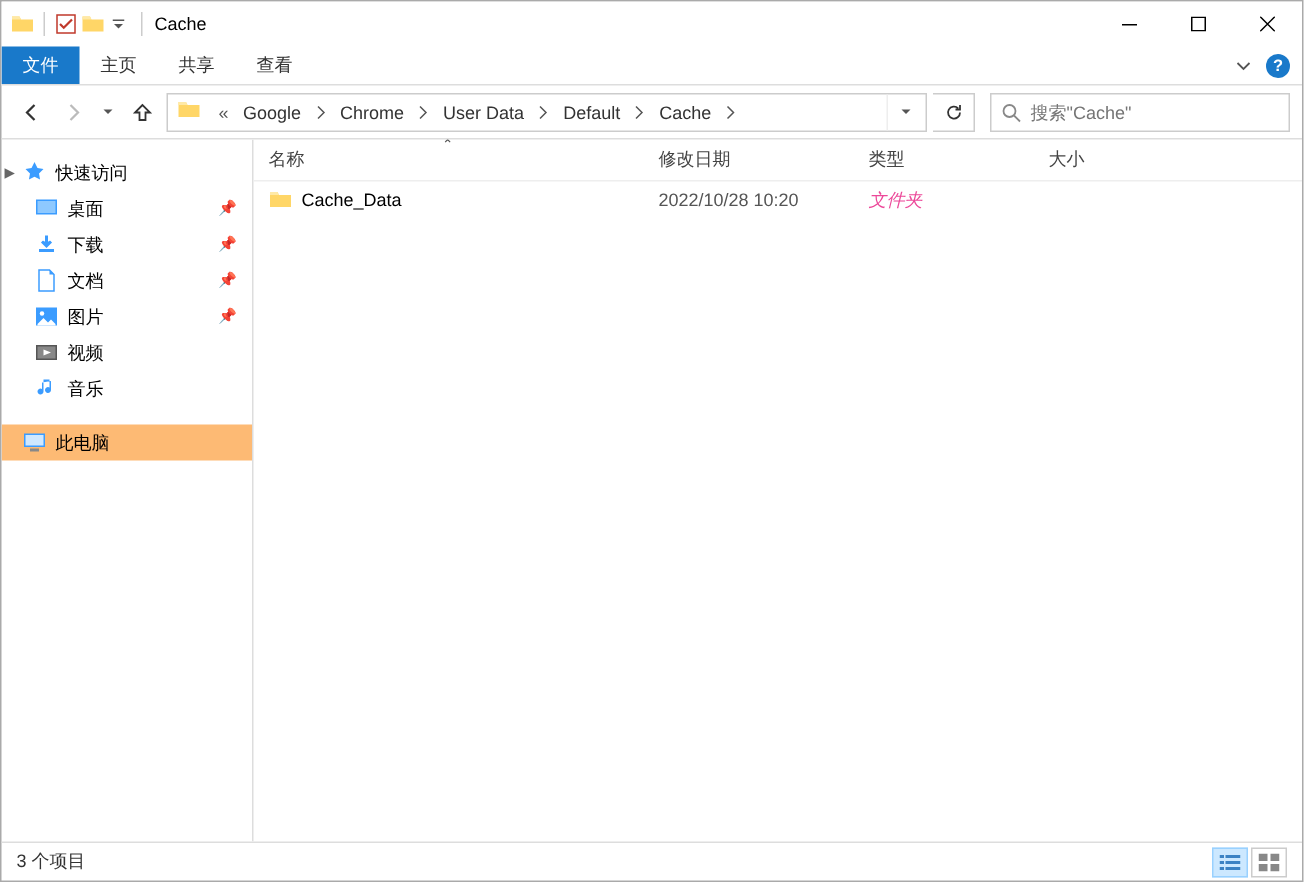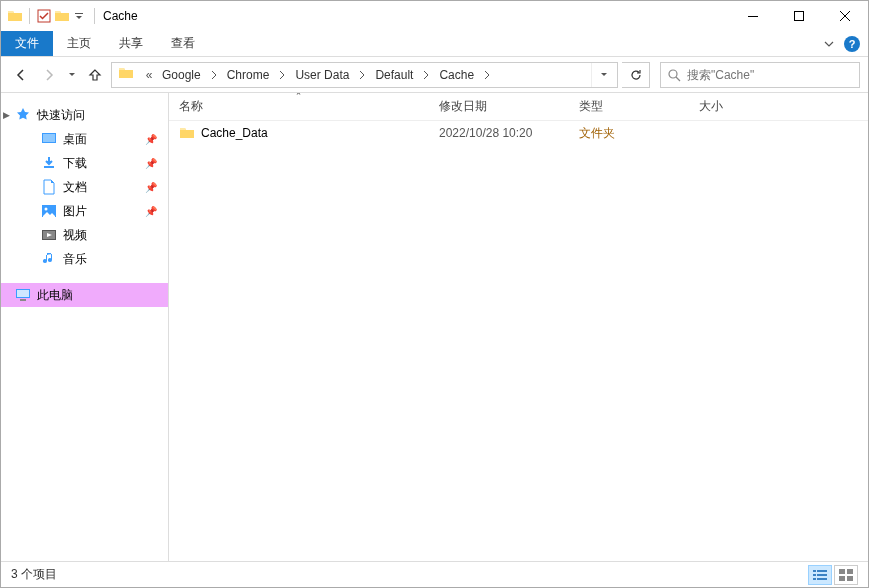--- a/index.html
+++ b/index.html
@@ -41,42 +41,42 @@
 .searchbox { width: 200px; height: 26px; border: 1px solid #ccc; margin-left: 6px; display: flex; align-items: center; padding: 0 6px; gap: 6px; color: #888; }
 .searchbox input { border: none; outline: none; flex: 1; color: #888; background: transparent; }
 .search-icon { color: #888; }
 
 
 .body { flex: 1; display: flex; overflow: hidden; }
 
 
 .sidebar { width: 168px; border-right: 1px solid #ddd; padding-top: 10px; overflow-y: auto; }
 .side-group { margin-bottom: 12px; }
-.side-item { height: 24px; display: flex; align-items: center; padding-left: 40px; gap: 6px; position: relative; }
+.side-item { height: 24px; display: flex; align-items: center; padding-left: 22px; gap: 6px; position: relative; }
 .side-item.root { padding-left: 14px; }
 .side-item.root .expand { position: absolute; left: 2px; color: #666; font-size: 9px; }
-.side-item.selected { background: #f0abfc; }
+.side-item.selected { background: #fdba74; }
 .side-icon { width: 16px; height: 16px; flex-shrink: 0; }
 .pin { margin-left: auto; margin-right: 10px; color: #888; font-size: 10px; }
 
 
 .filelist { flex: 1; display: flex; flex-direction: column; }
 .columns { height: 28px; display: flex; align-items: center; border-bottom: 1px solid #eee; color: #444; position: relative; }
 .col { padding: 0 10px; height: 100%; display: flex; align-items: center; border-right: 1px solid transparent; }
 .col-name { width: 260px; position: relative; }
 .col-date { width: 140px; }
 .col-type { width: 120px; }
 .col-size { width: 80px; }
 .sort-arrow { position: absolute; left: 50%; top: -2px; transform: translateX(-50%); color: #555; font-size: 9px; }
 .rows { flex: 1; }
 .row { height: 24px; display: flex; align-items: center; }
 .cell { padding: 0 10px; display: flex; align-items: center; gap: 6px; }
 .cell-name { width: 260px; }
 .cell-date { width: 140px; color: #555; }
-.cell-type { width: 120px; color: #a16207; }
+.cell-type { width: 120px; color: #ec4899; font-style: italic; }
 .cell-size { width: 80px; color: #555; }
 .item-icon { width: 16px; height: 16px; }
 
 
 .statusbar { height: 26px; border-top: 1px solid #ddd; display: flex; align-items: center; padding: 0 10px; color: #333; }
 .status-spacer { flex: 1; }
 .view-btns { display: flex; gap: 2px; }
 .view-btn { width: 24px; height: 20px; border: 1px solid #ccc; display: flex; align-items: center; justify-content: center; }
 .view-btn.active { background: #cce8ff; border-color: #99d1ff; }
 

